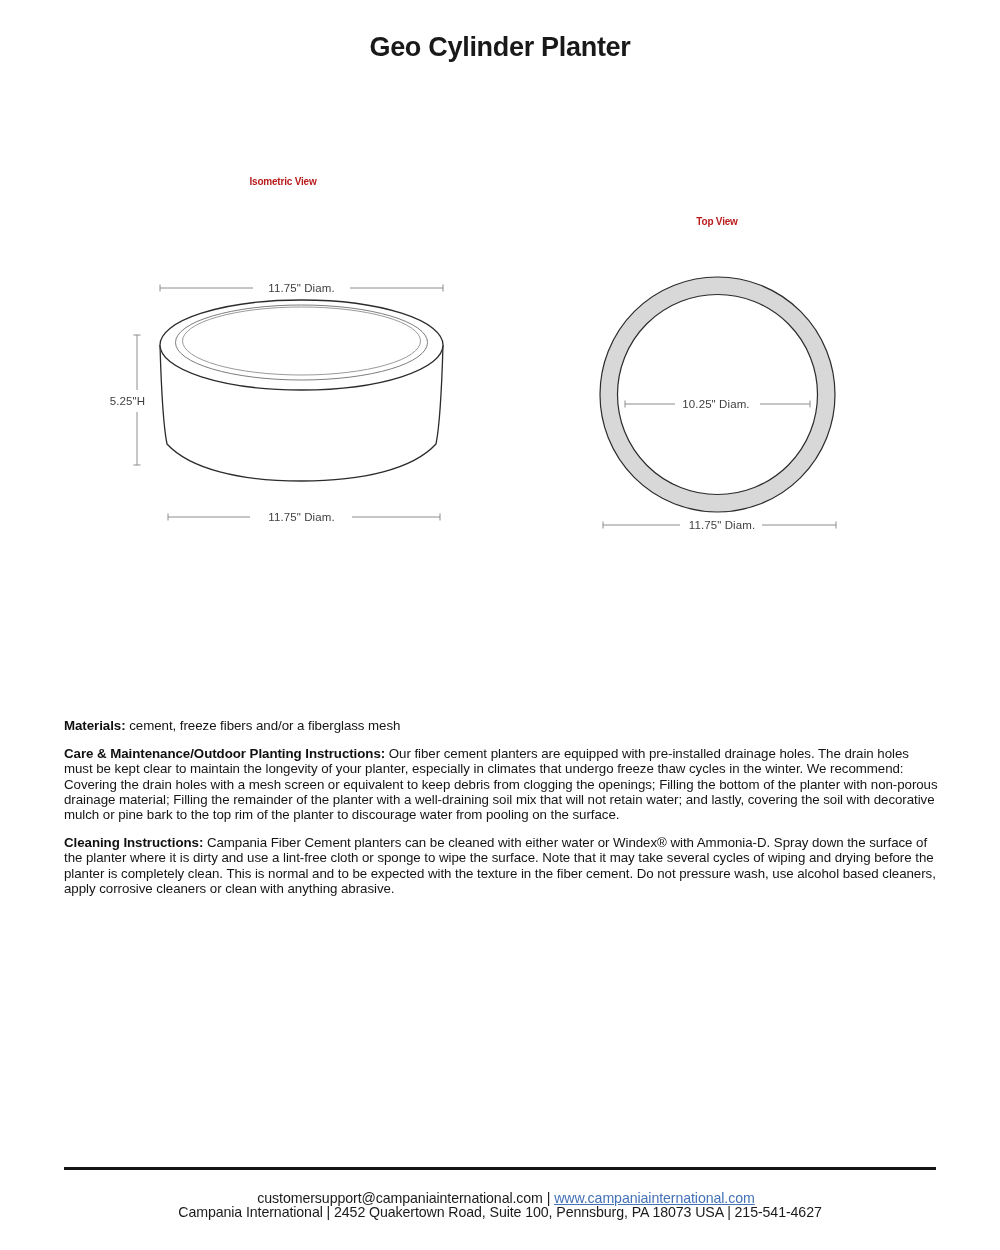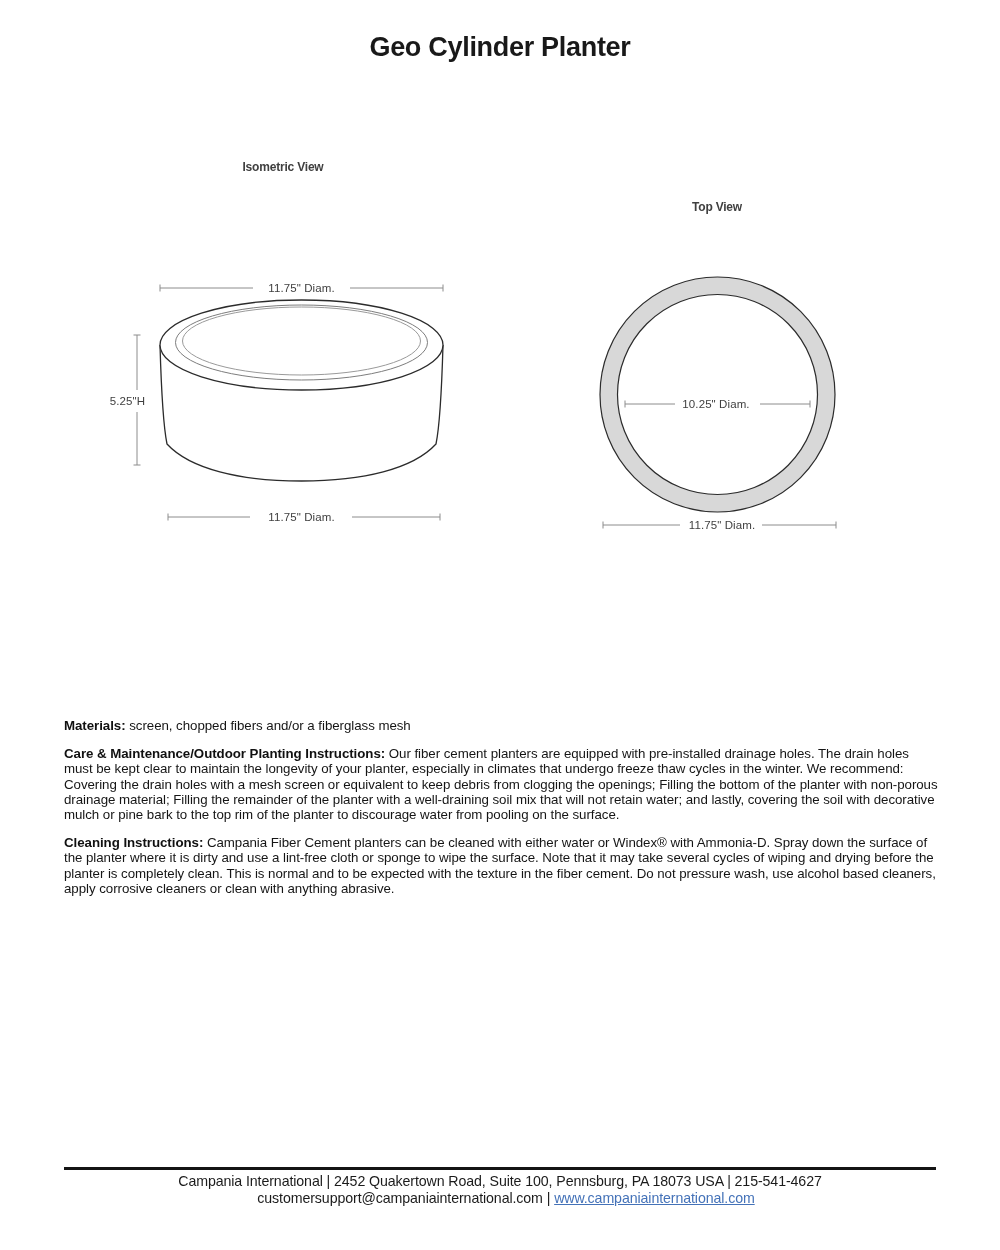--- a/index.html
+++ b/index.html
@@ -20,26 +20,26 @@
     left: 0;
     width: 100%;
     text-align: center;
     font-size: 27px;
     font-weight: bold;
     letter-spacing: -0.3px;
     color: #191919;
   }
   .view-label {
     position: absolute;
-    top: 160px;
+    top: 176px;
     transform: translateX(-50%);
-    font-size: 12px;
+    font-size: 10px;
     font-weight: bold;
     letter-spacing: -0.2px;
-    color: #404040;
+    color: #b91c1c;
   }
   .view-label.iso { left: 283px; }
   .view-label.top { left: 717px; margin-top: 40px; }
   .drawing { position: absolute; }
   .drawing.iso { left: 95px; top: 262px; }
   .drawing.topview { left: 575px; top: 262px; }
   svg text {
     font-family: "Liberation Sans", sans-serif;
     font-size: 11.5px;
     fill: #3f3f3f;
@@ -67,21 +67,21 @@
   }
   .footer-line {
     position: absolute;
     left: 0;
     width: 100%;
     text-align: center;
     font-size: 14.2px;
     letter-spacing: -0.1px;
     color: #1b1b1b;
   }
-  .footer-line.l1 { top: 1173px; }
+  .footer-line.l1 { top: 1204px; }
   .footer-line.l2 { top: 1190px; padding-left: 12px; }
   .footer-line a {
     color: #4472b8;
     text-decoration: underline;
     cursor: pointer;
   }
 </style>
 </head>
 <body>
 
@@ -142,21 +142,21 @@
     <g stroke="#8c8c8c" stroke-width="1">
       <line x1="28" y1="259.5" x2="28" y2="266.5"></line>
       <line x1="261" y1="259.5" x2="261" y2="266.5"></line>
       <line x1="28" y1="263" x2="105" y2="263"></line>
       <line x1="187" y1="263" x2="261" y2="263"></line>
     </g>
     <text x="147" y="267" text-anchor="middle">11.75" Diam.</text>
   </svg>
 
   <div class="text-block">
-    <p><strong>Materials:</strong><span> screen, chopped fibers and/or a fiberglass mesh</span></p>
+    <p><strong>Materials:</strong><span> cement, freeze fibers and/or a fiberglass mesh</span></p>
     <p><strong>Care &amp; Maintenance/Outdoor Planting Instructions:</strong><span> Our fiber cement planters are equipped with pre-installed drainage holes. The drain holes must be kept clear to maintain the longevity of your planter, especially in climates that undergo freeze thaw cycles in the winter.  We recommend: Covering the drain holes with a mesh screen or equivalent to keep debris from clogging the openings; Filling the bottom of the planter with non-porous drainage material; Filling the remainder of the planter with a well-draining soil mix that will not retain water; and lastly, covering the soil with decorative mulch or pine bark to the top rim of the planter to discourage water from pooling on the surface.</span></p>
     <p><strong>Cleaning Instructions:</strong><span> Campania Fiber Cement planters can be cleaned with either water or Windex® with Ammonia-D. Spray down the surface of the planter where it is dirty and use a lint-free cloth or sponge to wipe the surface. Note that it may take several cycles of wiping and drying before the planter is completely clean. This is normal and to be expected with the texture in the fiber cement. Do not pressure wash, use alcohol based cleaners, apply corrosive cleaners or clean with anything abrasive.</span></p>
   </div>
 
   <div class="footer-rule"></div>
   <div class="footer-line l1">Campania International | 2452 Quakertown Road, Suite 100, Pennsburg, PA 18073 USA | 215-541-4627</div>
   <div class="footer-line l2">
     <span>customersupport@campaniainternational.com</span>
     <span>|</span>
     <a>www.campaniainternational.com</a>

